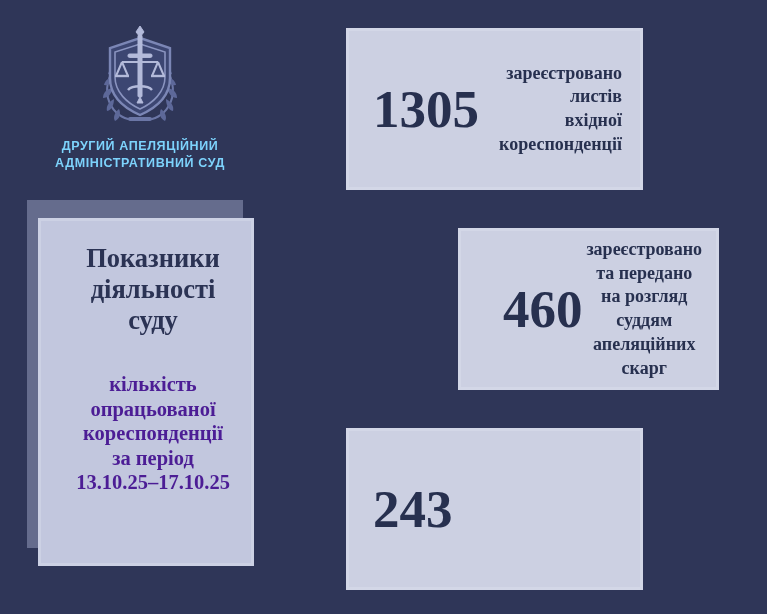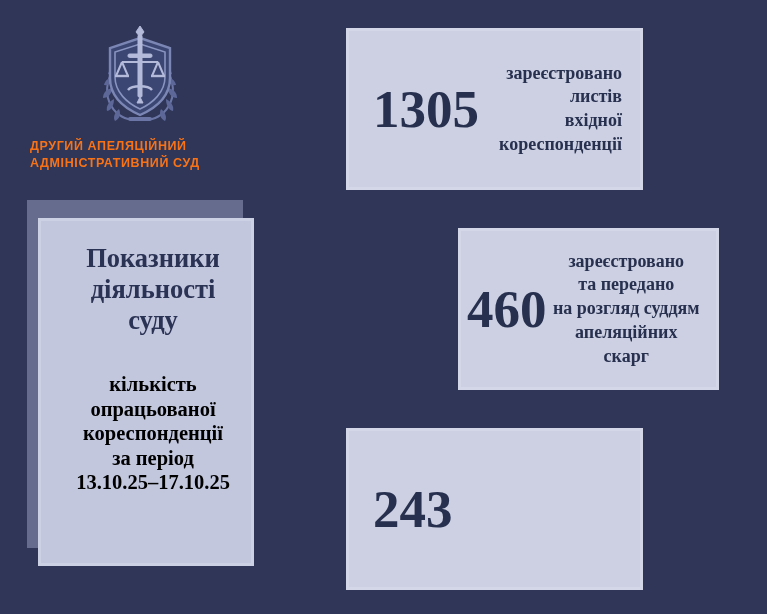--- a/index.html
+++ b/index.html
@@ -16,27 +16,27 @@
   
   #logo-block {
     position:absolute;
     left:30px; top:22px;
     width:220px;
     text-align:center;
   }
   #emblem { width:92px; height:104px; display:block; margin:0 auto; }
   #org-name {
     margin-top:12px;
-    color:#f97316;
+    color:#7dd3fc;
     font-family:"Liberation Sans", sans-serif;
     font-weight:bold;
     font-size:12.5px;
     letter-spacing:0.6px;
     line-height:1.32;
-    text-align:left;
+    text-align:center;
     white-space:pre-line;
   }
 
   
   #title-card-wrap {
     position:absolute;
     left:27px; top:200px;
     width:227px; height:366px;
   }
   #title-card-back {
@@ -56,21 +56,21 @@
   }
   #title-main {
     color:#2b3354;
     font-weight:bold;
     font-size:26.5px;
     line-height:1.17;
     white-space:pre-line;
   }
   #title-sub {
     margin-top:36px;
-    color:#000000;
+    color:#4c1d95;
     font-weight:bold;
     font-size:20.5px;
     line-height:1.2;
     white-space:pre-line;
   }
 
   
   .stat-card {
     position:absolute;
     background:#ccd0e2;
@@ -84,21 +84,21 @@
 
   .stat-number {
     color:#27304f;
     font-weight:bold;
     font-size:53px;
     line-height:1;
     flex:0 0 auto;
     white-space:nowrap;
   }
   #stat-card-1 .stat-number { padding-left:24px; }
-  #stat-card-2 .stat-number { padding-left:6px; }
+  #stat-card-2 .stat-number { padding-left:6px;margin-left:36px; }
   #stat-card-3 .stat-number { padding-left:24px;text-align:center; }
 
   .stat-label {
     color:#27304f;
     font-weight:bold;
     font-size:18px;
     line-height:1.32;
     flex:1 1 auto;
     white-space:pre-line;
     padding-right:18px;

